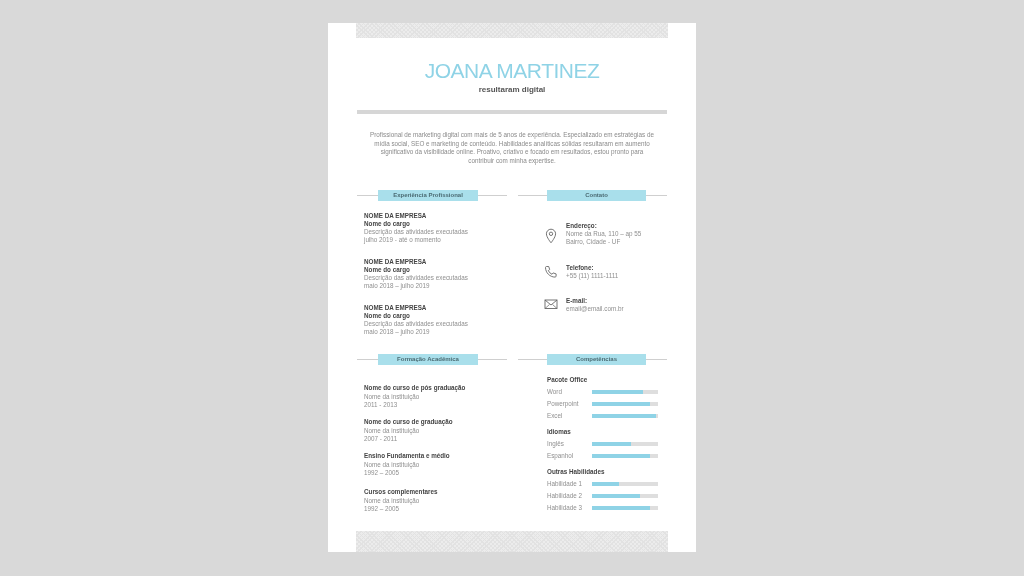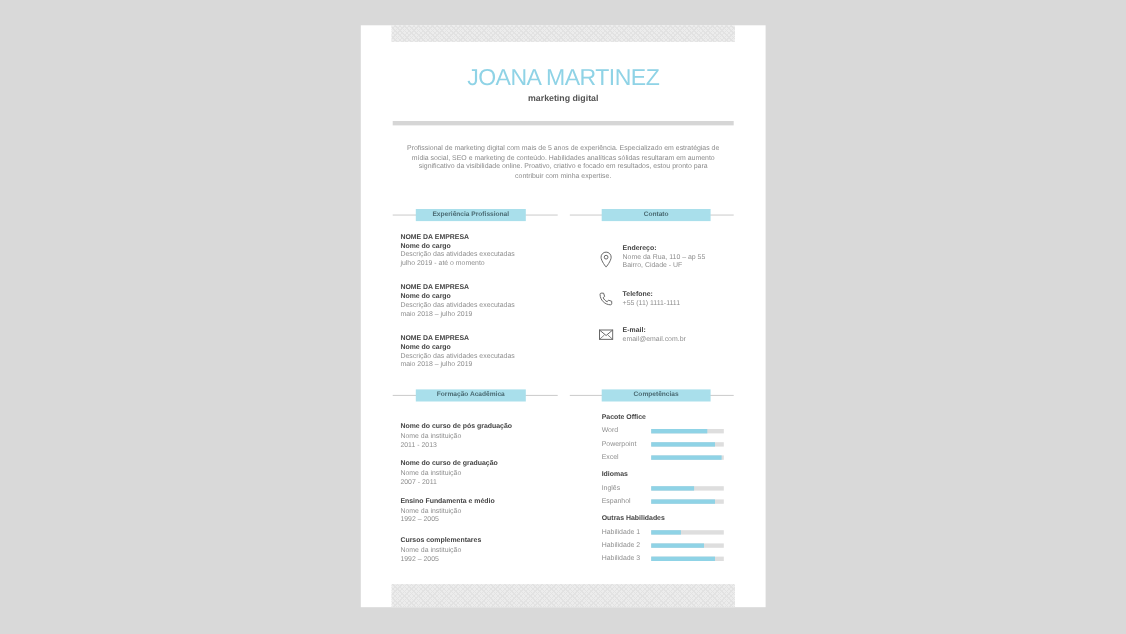--- a/index.html
+++ b/index.html
@@ -84,21 +84,21 @@
   .skill-row .track { position: absolute; left: 45px; top: 2px; width: 66px; height: 4px; background: #dedede; }
   .skill-row .fill { position: absolute; left: 0; top: 0; height: 4px; background: #8fd3e6; }
 </style>
 </head>
 <body>
 
 <div class="page">
   <div class="pattern top"></div>
 
   <div class="name">JOANA MARTINEZ</div>
-  <div class="subtitle">marketing digital</div>
+  <div class="subtitle">resultaram digital</div>
   <div class="top-rule"></div>
 
   <div class="summary">Profissional de marketing digital com mais de 5 anos de experiência. Especializado em estratégias de mídia social, SEO e marketing de conteúdo. Habilidades analíticas sólidas resultaram em aumento significativo da visibilidade online. Proativo, criativo e focado em resultados, estou pronto para contribuir com minha expertise.</div>
 
   <div class="sec-line" style="left:29px; top:172px; width:150px;"></div>
   <div class="sec-label" style="left:50px; top:167px; width:100px;">Experiência Profissional</div>
 
   <div class="sec-line" style="left:190px; top:172px; width:149px;"></div>
   <div class="sec-label" style="left:219px; top:167px; width:99px;">Contato</div>
 

